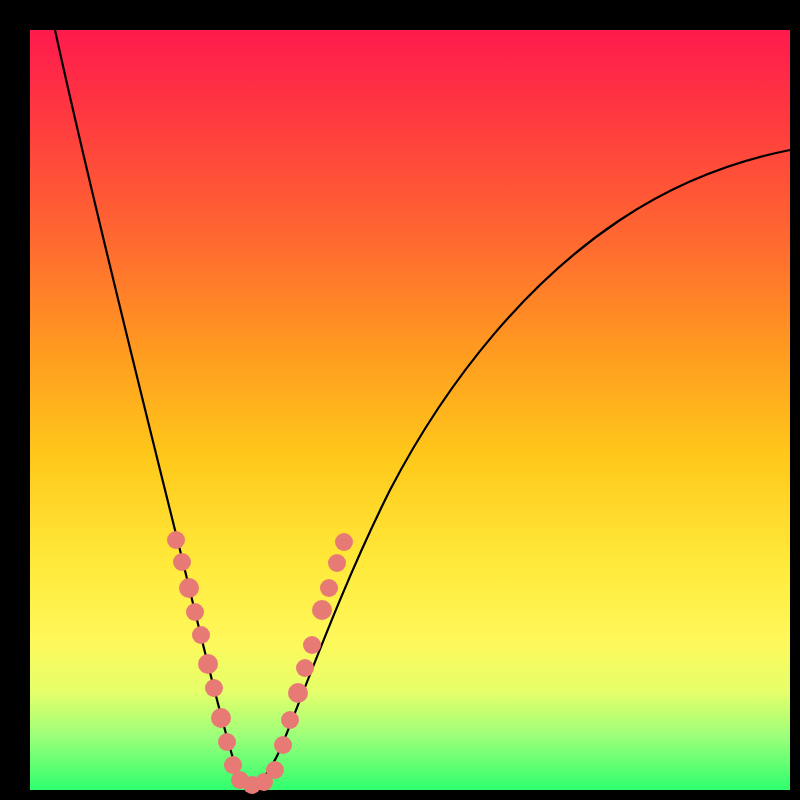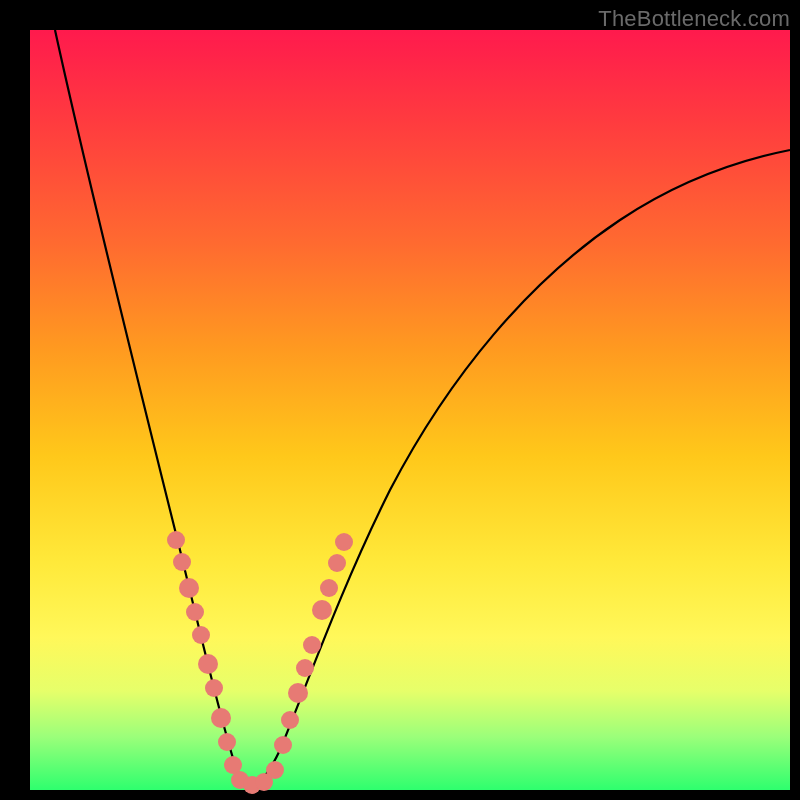--- a/index.html
+++ b/index.html
@@ -107,15 +107,14 @@
         <circle cx="282" cy="615" r="9"></circle>
         <circle cx="292" cy="580" r="10"></circle>
         <circle cx="299" cy="558" r="9"></circle>
         <circle cx="307" cy="533" r="9"></circle>
         <circle cx="314" cy="512" r="9"></circle>
       </g>
     </svg>
 
   </div>
 
-  <div class="watermark">TheBottleneck.com</div>
 
 </div>
 
 </body></html>

